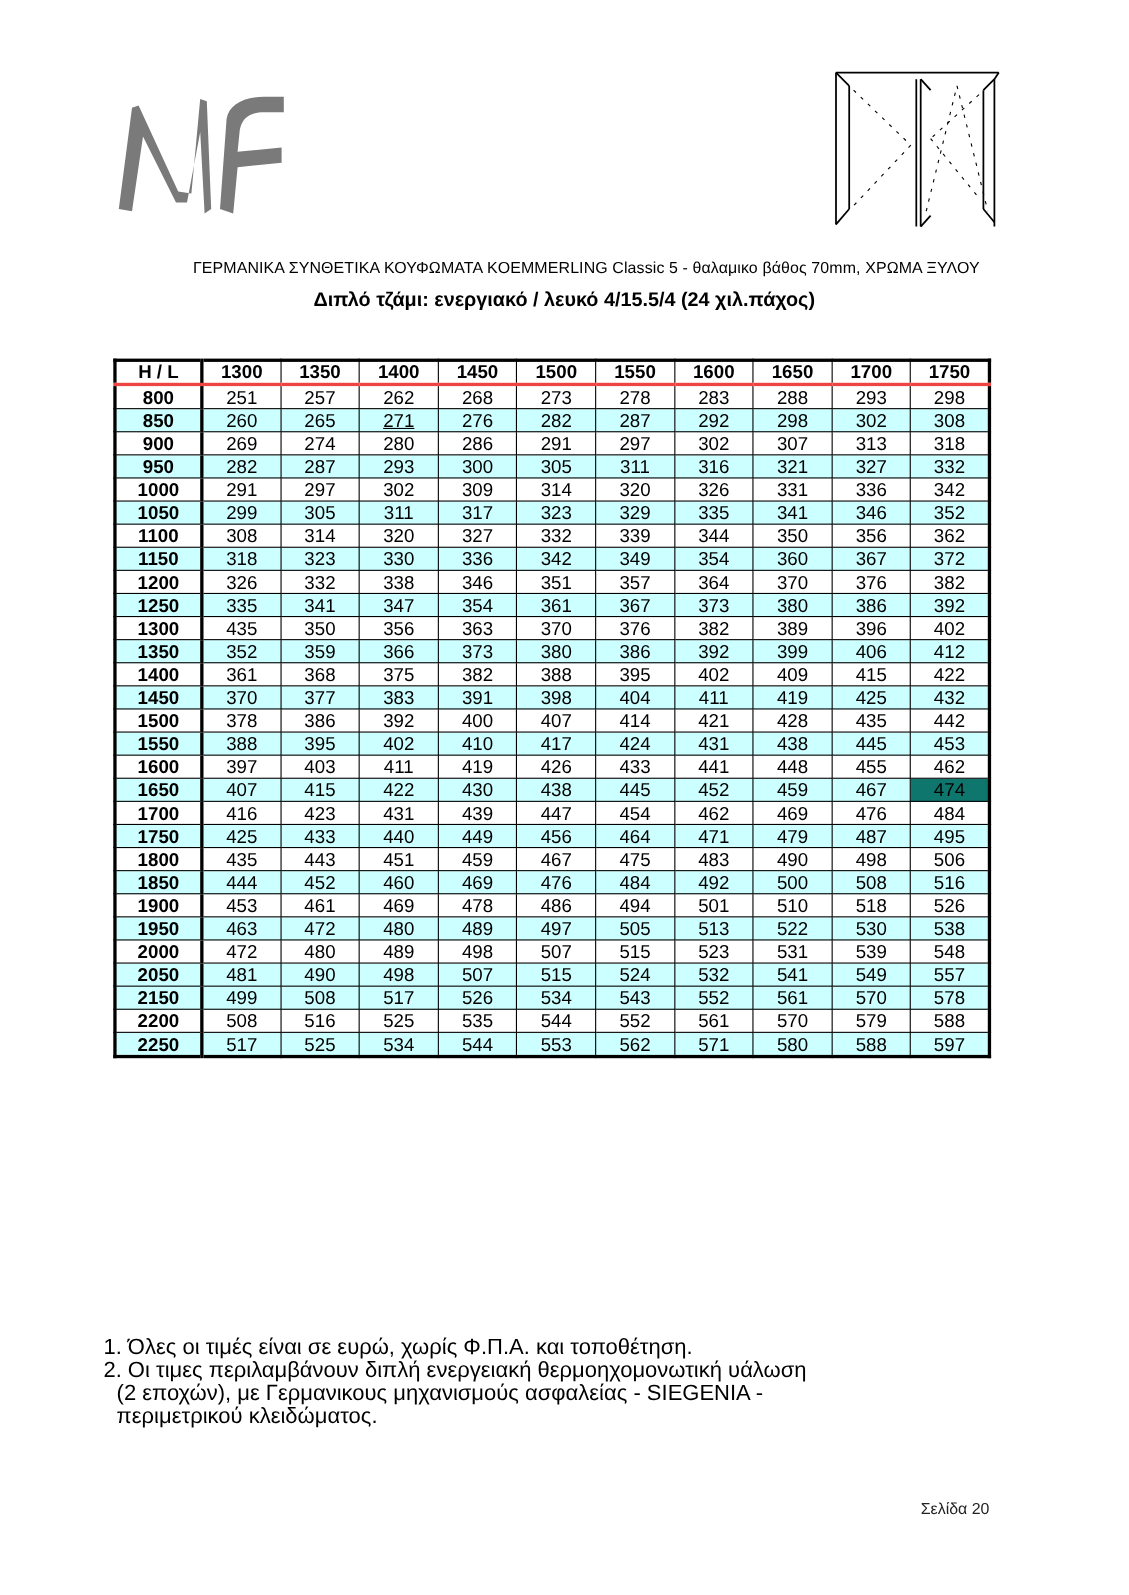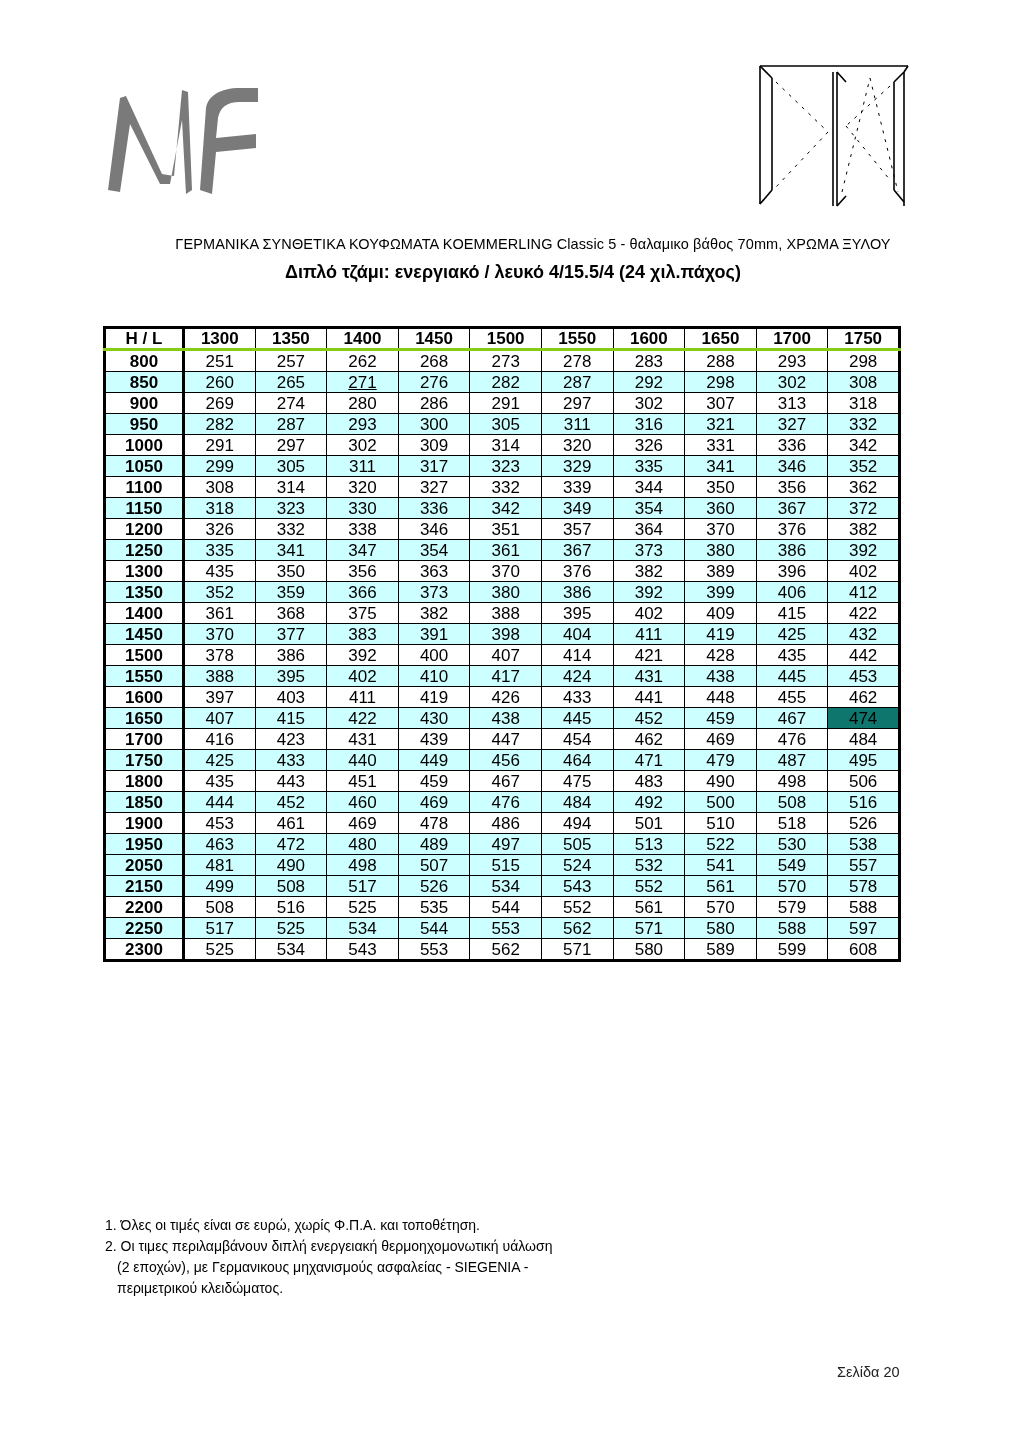--- a/index.html
+++ b/index.html
@@ -31,30 +31,30 @@
       border: 3px solid #000;
       table-layout: fixed;
     }
     .price-table td, .price-table th {
       border: 1px solid #000;
       height: 20px; padding: 0; line-height: 19px;
       text-align: center; font-size: 17px;
     }
     .price-table col.hcol { width: 79px; }
     .price-table col.vcol { width: 71.6px; }
-    .price-table th { font-weight: bold; border-bottom: 3px solid #84cc16; height: 19px; }
+    .price-table th { font-weight: bold; border-bottom: 3px solid #ef4444; height: 19px; }
     .price-table th.corner, .price-table td.rowhead {
       font-weight: bold; border-right: 3px solid #000;
     }
     .price-table th.colhead { text-decoration: none; }
     .price-table tr.alt td { background: #ccffff; }
     .price-table tr.base td { background: #ffffff; }
     .notes {
-      position: absolute; left: 105px; top: 1215px;
-      font-size: 14px; line-height: 21px;
+      position: absolute; left: 94px; top: 1215px;
+      font-size: 20px; line-height: 21px;
     }
     .notes .note { margin: 0; }
     .notes .indent { padding-left: 12px; }
     .page-number {
       position: absolute; left: 837px; top: 1364px;
       font-size: 14.5px; color: #222;
     }
   </style>
 </head>
 <body>
@@ -432,20 +432,33 @@
         <td style="background: rgb(204, 255, 255);">472</td>
         <td style="background: rgb(204, 255, 255);">480</td>
         <td style="background: rgb(204, 255, 255);">489</td>
         <td style="background: rgb(204, 255, 255);">497</td>
         <td style="background: rgb(204, 255, 255);">505</td>
         <td style="background: rgb(204, 255, 255);">513</td>
         <td style="background: rgb(204, 255, 255);">522</td>
         <td style="background: rgb(204, 255, 255);">530</td>
         <td style="background: rgb(204, 255, 255);">538</td>
       </tr>
+      <tr class="base">
+        <td class="rowhead">2000</td>
+        <td>472</td>
+        <td>480</td>
+        <td>489</td>
+        <td>498</td>
+        <td>507</td>
+        <td>515</td>
+        <td>523</td>
+        <td>531</td>
+        <td>539</td>
+        <td>548</td>
+      </tr>
       <tr class="alt">
         <td class="rowhead" style="background: rgb(204, 255, 255);">2050</td>
         <td style="background: rgb(204, 255, 255);">481</td>
         <td style="background: rgb(204, 255, 255);">490</td>
         <td style="background: rgb(204, 255, 255);">498</td>
         <td style="background: rgb(204, 255, 255);">507</td>
         <td style="background: rgb(204, 255, 255);">515</td>
         <td style="background: rgb(204, 255, 255);">524</td>
         <td style="background: rgb(204, 255, 255);">532</td>
         <td style="background: rgb(204, 255, 255);">541</td>
@@ -484,33 +497,20 @@
         <td style="background: rgb(204, 255, 255);">525</td>
         <td style="background: rgb(204, 255, 255);">534</td>
         <td style="background: rgb(204, 255, 255);">544</td>
         <td style="background: rgb(204, 255, 255);">553</td>
         <td style="background: rgb(204, 255, 255);">562</td>
         <td style="background: rgb(204, 255, 255);">571</td>
         <td style="background: rgb(204, 255, 255);">580</td>
         <td style="background: rgb(204, 255, 255);">588</td>
         <td style="background: rgb(204, 255, 255);">597</td>
       </tr>
-      <tr class="base">
-        <td class="rowhead">2300</td>
-        <td>525</td>
-        <td>534</td>
-        <td>543</td>
-        <td>553</td>
-        <td>562</td>
-        <td>571</td>
-        <td>580</td>
-        <td>589</td>
-        <td>599</td>
-        <td>608</td>
-      </tr>
     </tbody>
 </table>
 
 <div class="notes" id="notes">
     <div class="note">1. Όλες οι τιμές είναι σε ευρώ, χωρίς Φ.Π.Α. και τοποθέτηση.</div>
     <div class="note">2. Οι τιμες περιλαμβάνουν διπλή ενεργειακή θερμοηχομονωτική υάλωση</div>
     <div class="note indent">(2 εποχών), με Γερμανικους μηχανισμούς  ασφαλείας - SIEGENIA -</div>
     <div class="note indent">περιμετρικού κλειδώματος.</div>
   </div>
 

